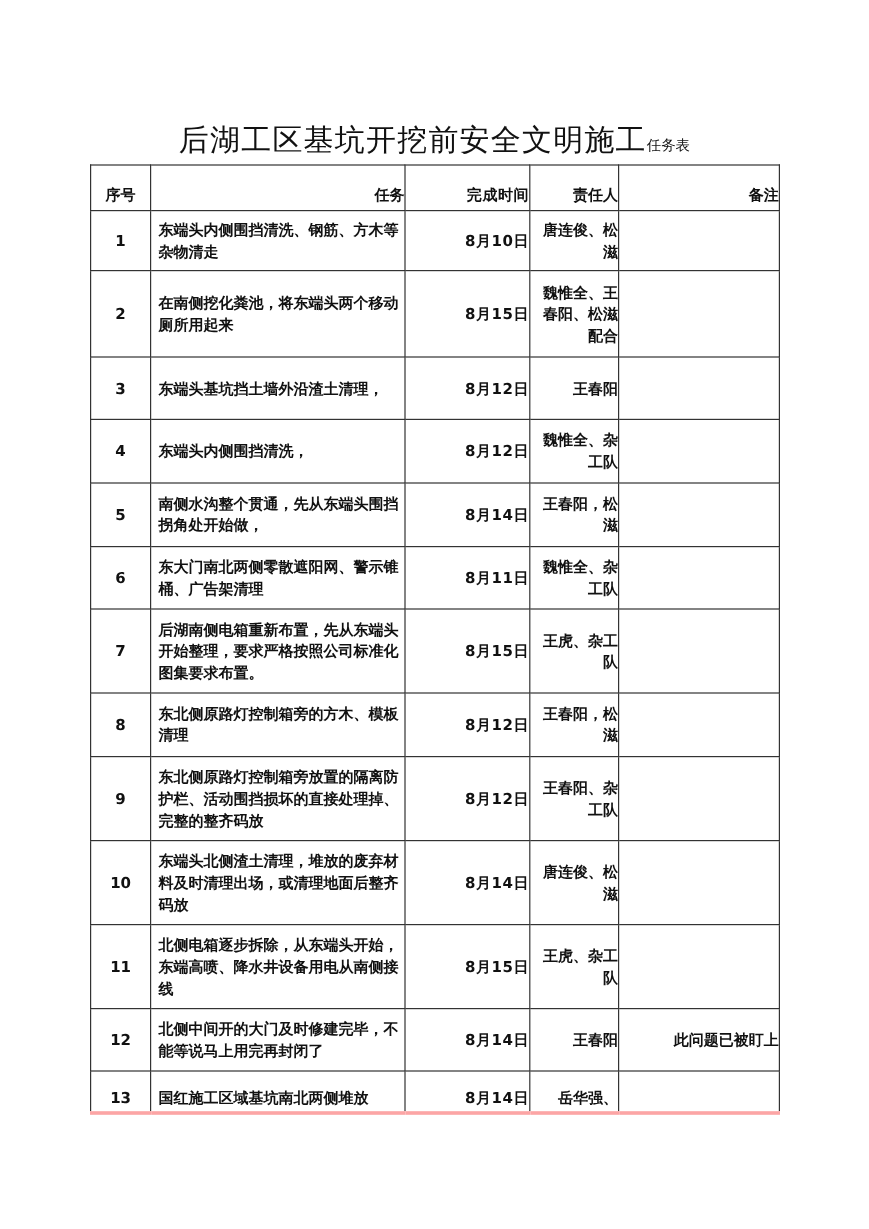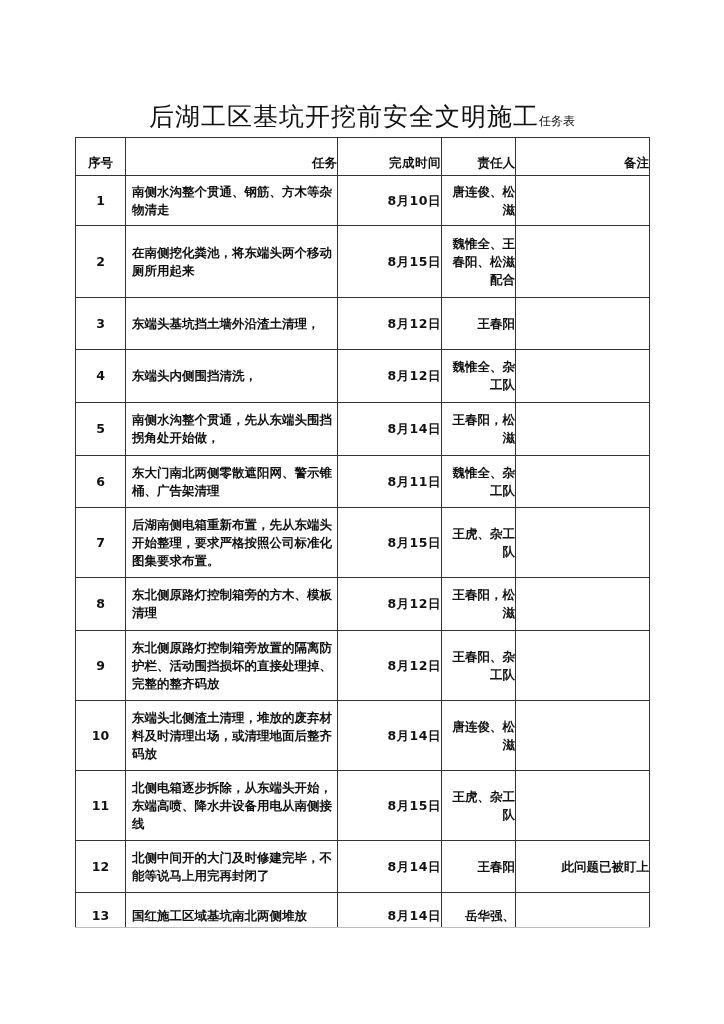--- a/index.html
+++ b/index.html
@@ -8,21 +8,21 @@
   .title .main { font-size:25px; letter-spacing:1px; }
   .title .sub { font-size:12px; }
   table { position:absolute; left:75px; top:137px; border-collapse:collapse; table-layout:fixed; width:574px;font-weight:bold; }
   td { border:1px solid #333; font-size:12.5px; line-height:18px; padding:0; vertical-align:middle; }
   td.c0 { text-align:center; }
   td.c1 { text-align:left; padding-left:6px; padding-right:4px; }
   td.c2 { text-align:right; letter-spacing:0.5px; }
   td.c3 { text-align:right; }
   td.c4 { text-align:right; }
   tr.hdr td { vertical-align:bottom; padding-bottom:3px; }
-  tr.last td { vertical-align:bottom; padding-bottom:2px; border-bottom:1px solid #fca5a5; }
+  tr.last td { vertical-align:bottom; padding-bottom:2px; border-bottom:3px solid #fca5a5; }
 </style>
 </head>
 <body>
 
 <div class="title">
   <span class="main">后湖工区基坑开挖前安全文明施工</span><span class="sub">任务表</span>
 </div>
 
 <table>
   <colgroup>
@@ -35,21 +35,21 @@
   <tbody>
       <tr class="hdr" style="height:38px">
     <td class="c0">序号</td>
     <td class="c4">任务</td>
     <td class="c2">完成时间</td>
     <td class="c3">责任人</td>
     <td class="c4">备注</td>
   </tr>
   <tr style="height:50px">
     <td class="c0">1</td>
-    <td class="c1">南侧水沟整个贯通、钢筋、方木等杂物清走</td>
+    <td class="c1">东端头内侧围挡清洗、钢筋、方木等杂物清走</td>
     <td class="c2">8月10日</td>
     <td class="c3">唐连俊、松滋</td>
     <td class="c4"></td>
   </tr>
   <tr style="height:72px">
     <td class="c0">2</td>
     <td class="c1">在南侧挖化粪池，将东端头两个移动厕所用起来</td>
     <td class="c2">8月15日</td>
     <td class="c3">魏惟全、王春阳、松滋配合</td>
     <td class="c4"></td>

